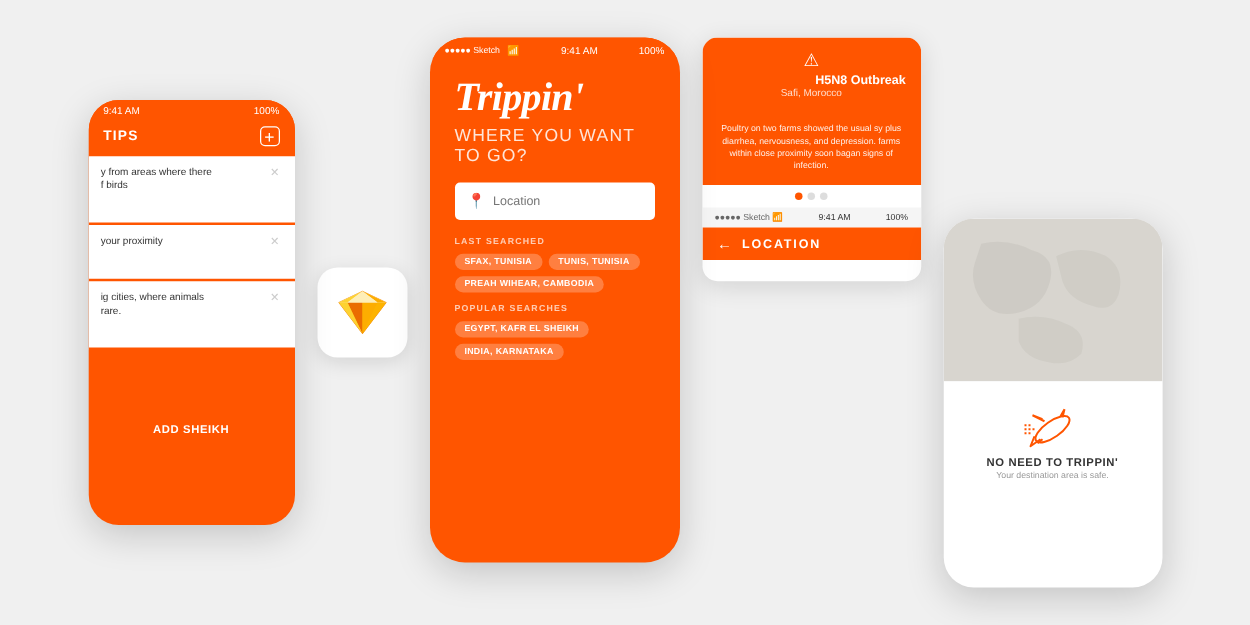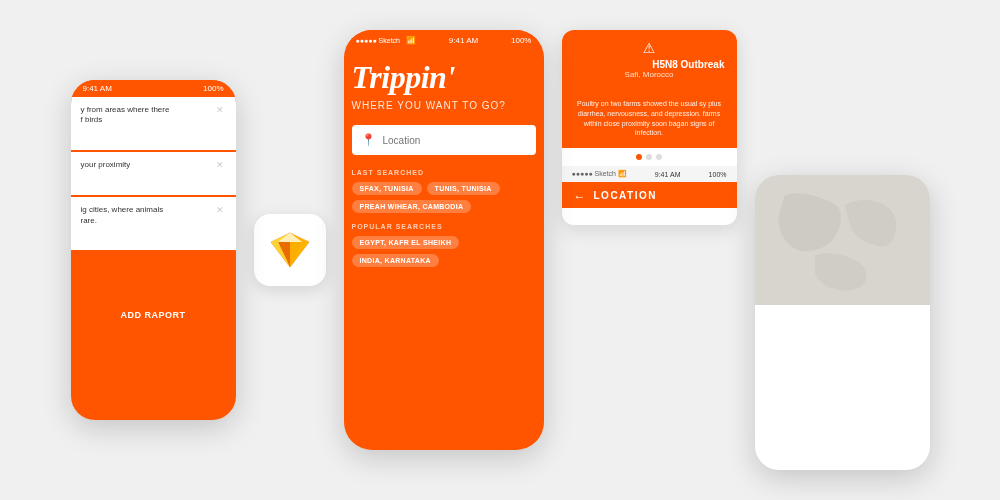--- a/index.html
+++ b/index.html
@@ -114,34 +114,34 @@
       justify-content: space-between;
       align-items: center;
       padding: 6px 12px 2px;
       font-size: 8px;
       color: white;
     }
     .phone2 .status-bar .signal-dots {
       display: flex; gap: 2px; align-items: center;
     }
     .phone2 .main-content {
-      padding: 12px 8px 0;
+      padding: 12px 20px 0;
     }
     .phone2 .app-title {
       color: white;
       font-size: 32px;
       font-weight: 700;
       font-style: italic;
       letter-spacing: -0.5px;
       margin-bottom: 4px;
       font-family: Georgia, serif;
     }
     .phone2 .subtitle {
       color: rgba(255,255,255,0.85);
-      font-size: 10px;
+      font-size: 14px;
       font-weight: 500;
       letter-spacing: 1px;
       margin-bottom: 14px;
     }
     .phone2 .search-box {
       background: white;
       border-radius: 4px;
       padding: 8px 10px;
       display: flex;
       align-items: center;
@@ -285,34 +285,38 @@
     }
   </style>
 </head>
 <body>
 
 <div class="phone-frame phone1">
   <div class="status-bar">
     <span>9:41 AM</span>
     <span>100%</span>
   </div>
+  <div class="header">
+    <span style="color:white;font-size:11px;font-weight:600;letter-spacing:1px;">TIPS</span>
+    <span style="color:white;font-size:14px;border:1.5px solid white;border-radius:4px;width:16px;height:16px;display:flex;align-items:center;justify-content:center;font-weight:300;">+</span>
+  </div>
   <div class="tip-item">
     <span>y from areas where there<br>f birds</span>
     <span class="close-x">✕</span>
   </div>
   <div class="tip-item">
     <span>your proximity</span>
     <span class="close-x">✕</span>
   </div>
   <div class="tip-item">
     <span>ig cities, where animals<br>rare.</span>
     <span class="close-x">✕</span>
   </div>
   <div class="bottom-area">
-    <span class="add-report">ADD RAPORT</span>
+    <span class="add-report">ADD SHEIKH</span>
   </div>
 </div>
 
 <div class="sketch-icon-wrap">
   <div class="sketch-icon">
     <svg width="44" height="38" viewBox="0 0 88 76">
       <polygon points="44,4 82,22 44,72 6,22" fill="#FDB300" stroke="#EA6C00" stroke-width="1"></polygon>
       <polygon points="44,4 20,22 44,72" fill="#EA6C00"></polygon>
       <polygon points="44,4 68,22 44,72" fill="#FDAD00"></polygon>
       <polygon points="6,22 20,22 44,72" fill="#FDD231"></polygon>
@@ -382,13 +386,31 @@
 <div class="phone4">
   <div class="map-area">
     <svg viewBox="0 0 175 130" class="map-continent">
       <rect width="175" height="130" fill="#d8d5cf"></rect>
 
       <path d="M30,20 Q50,15 70,25 Q90,30 85,50 Q80,70 60,75 Q40,80 30,65 Q20,50 25,35 Z" fill="#c8c5be" opacity="0.6"></path>
       <path d="M90,30 Q110,20 130,30 Q145,40 140,60 Q135,75 120,70 Q100,65 95,50 Z" fill="#c8c5be" opacity="0.5"></path>
       <path d="M60,80 Q80,75 100,85 Q115,92 110,108 Q100,118 85,115 Q65,112 60,98 Z" fill="#c8c5be" opacity="0.5"></path>
     </svg>
   </div>
+  <div class="plane-area">
+    <svg class="plane-svg" viewBox="0 0 60 50">
+
+      <g stroke="#ff5500" stroke-width="2" fill="none">
+        <ellipse cx="30" cy="28" rx="20" ry="8" transform="rotate(-35 30 28)"></ellipse>
+        <path d="M18,38 L8,45 L12,35" stroke-linejoin="round"></path>
+        <path d="M22,20 L10,14 L20,18"></path>
+        <path d="M38,15 L42,8 L40,16"></path>
+        <path d="M15,42 L20,38"></path>
+
+        <line x1="2" y1="28" x2="12" y2="28" stroke-dasharray="2,2"></line>
+        <line x1="2" y1="32" x2="10" y2="32" stroke-dasharray="2,2"></line>
+        <line x1="2" y1="24" x2="8" y2="24" stroke-dasharray="2,2"></line>
+      </g>
+    </svg>
+    <div class="no-trippin">NO NEED TO TRIPPIN'</div>
+    <div class="safe-text">Your destination area is safe.</div>
+  </div>
 </div>
 
 </body></html>

